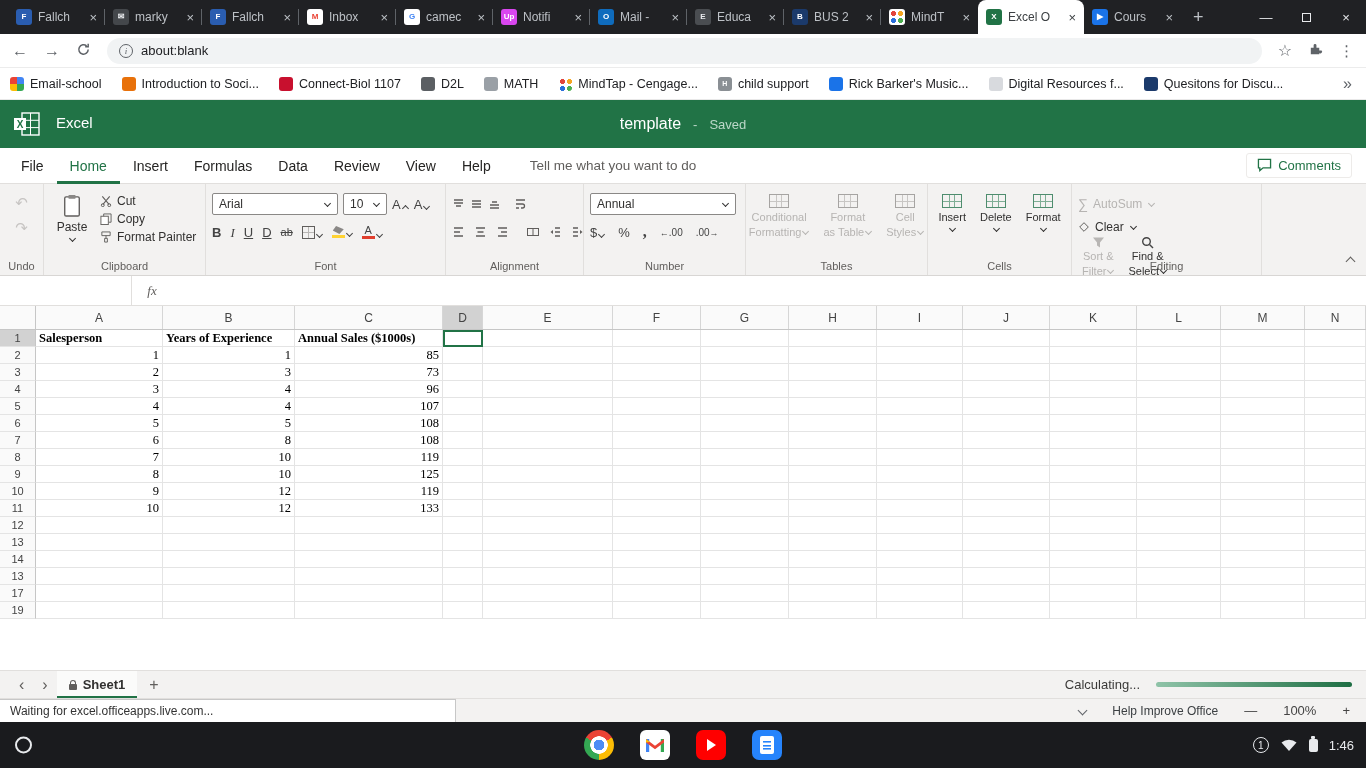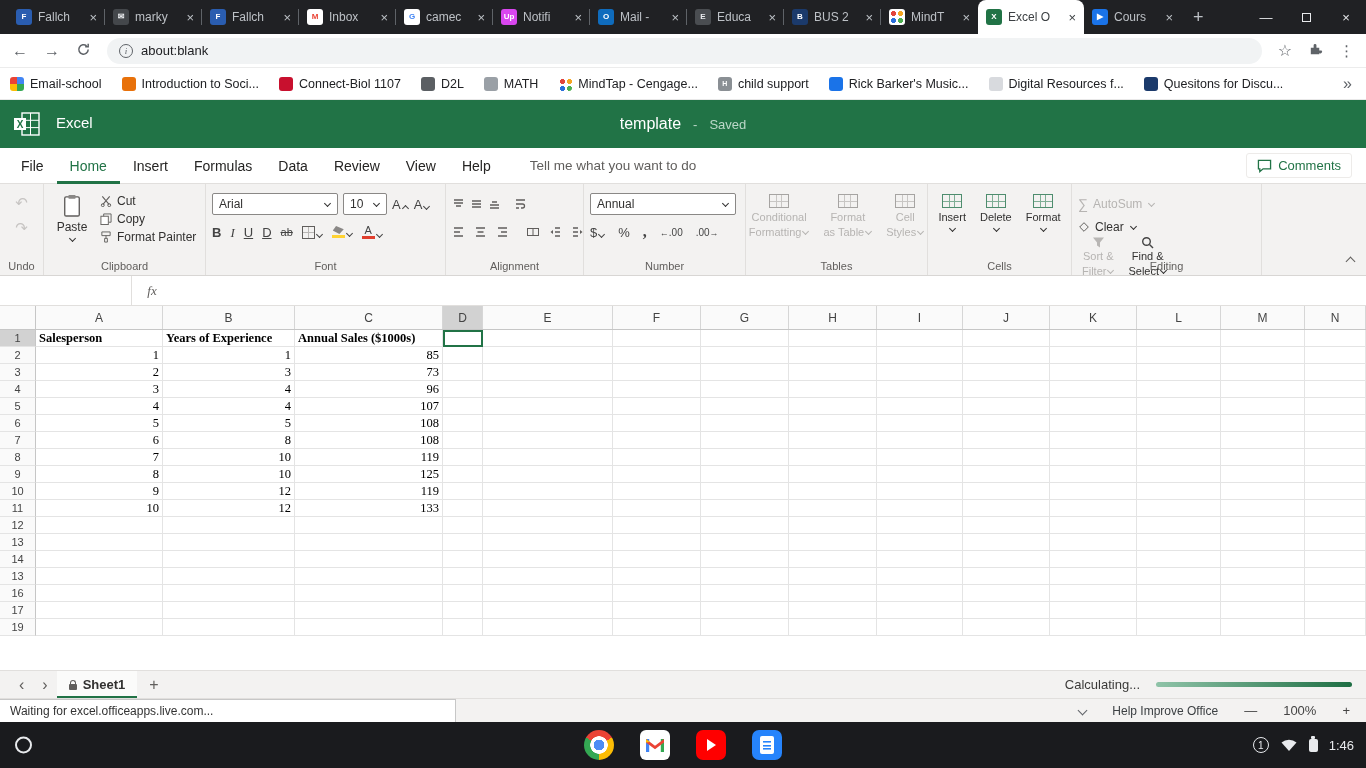--- a/index.html
+++ b/index.html
@@ -51,21 +51,21 @@
   #xl-appname{position:absolute;left:56px;top:14px;font-size:15px;}
   #xl-title{position:absolute;left:50%;transform:translateX(-50%);top:0;height:48px;display:flex;align-items:center;gap:12px;}
   #xl-docname{font-size:16px;}
   .xl-dim{font-size:13px;color:#bcd8c9;}
 
   
   #menubar{top:148px;height:36px;background:#fff;border-bottom:1px solid #e1dfdd;display:flex;align-items:center;padding-left:8px;}
   .mitem{padding:0 13px;font-size:14px;color:#252423;height:36px;display:flex;align-items:center;}
   .mitem.act{color:#217346;box-shadow:inset 0 -3px 0 #217346;}
   #tellme{margin-left:26px;font-size:13.5px;color:#605e5c;}
-  #comments-btn{position:absolute;right:14px;top:5px;display:flex;align-items:center;gap:6px;color:#217346;
+  #comments-btn{position:absolute;right:14px;top:5px;display:flex;gap:6px;color:#217346;
     font-size:13px;border:1px solid #edebe9;border-radius:3px;padding:4px 10px;background:#fff;}
 
   
   #ribbon{top:184px;height:92px;background:#f3f2f1;border-bottom:1px solid #d8d6d4;font-size:12px;color:#323130;}
   .rgroup{position:absolute;top:0;height:100%;border-right:1px solid #e1dfdd;padding:8px 6px 18px;}
   .glabel{position:absolute;bottom:3px;left:0;right:0;text-align:center;font-size:11px;color:#605e5c;}
   .dis, .dis *{color:#b6b4b2 !important;}
   .cv{width:5px;height:5px;border-right:1.3px solid currentColor;border-bottom:1.3px solid currentColor;
     transform:rotate(45deg);display:inline-block;margin:0 1px 2px 2px;flex:none;}
   .cvu{width:5px;height:5px;border-right:1.3px solid currentColor;border-bottom:1.3px solid currentColor;
@@ -887,37 +887,20 @@
           <div class="cell" style="width:88px"></div>
           <div class="cell" style="width:88px"></div>
           <div class="cell" style="width:86px"></div>
           <div class="cell" style="width:87px"></div>
           <div class="cell" style="width:87px"></div>
           <div class="cell" style="width:84px"></div>
           <div class="cell" style="width:84px"></div>
           <div class="cell" style="width:61px"></div>
         </div>
         <div class="grow">
-          <div class="rowh">16</div>
-          <div class="cell" style="width:127px"></div>
-          <div class="cell" style="width:132px"></div>
-          <div class="cell" style="width:148px"></div>
-          <div class="cell" style="width:40px"></div>
-          <div class="cell" style="width:130px"></div>
-          <div class="cell" style="width:88px"></div>
-          <div class="cell" style="width:88px"></div>
-          <div class="cell" style="width:88px"></div>
-          <div class="cell" style="width:86px"></div>
-          <div class="cell" style="width:87px"></div>
-          <div class="cell" style="width:87px"></div>
-          <div class="cell" style="width:84px"></div>
-          <div class="cell" style="width:84px"></div>
-          <div class="cell" style="width:61px"></div>
-        </div>
-        <div class="grow">
           <div class="rowh">17</div>
           <div class="cell" style="width:127px"></div>
           <div class="cell" style="width:132px"></div>
           <div class="cell" style="width:148px"></div>
           <div class="cell" style="width:40px"></div>
           <div class="cell" style="width:130px"></div>
           <div class="cell" style="width:88px"></div>
           <div class="cell" style="width:88px"></div>
           <div class="cell" style="width:88px"></div>
           <div class="cell" style="width:86px"></div>

